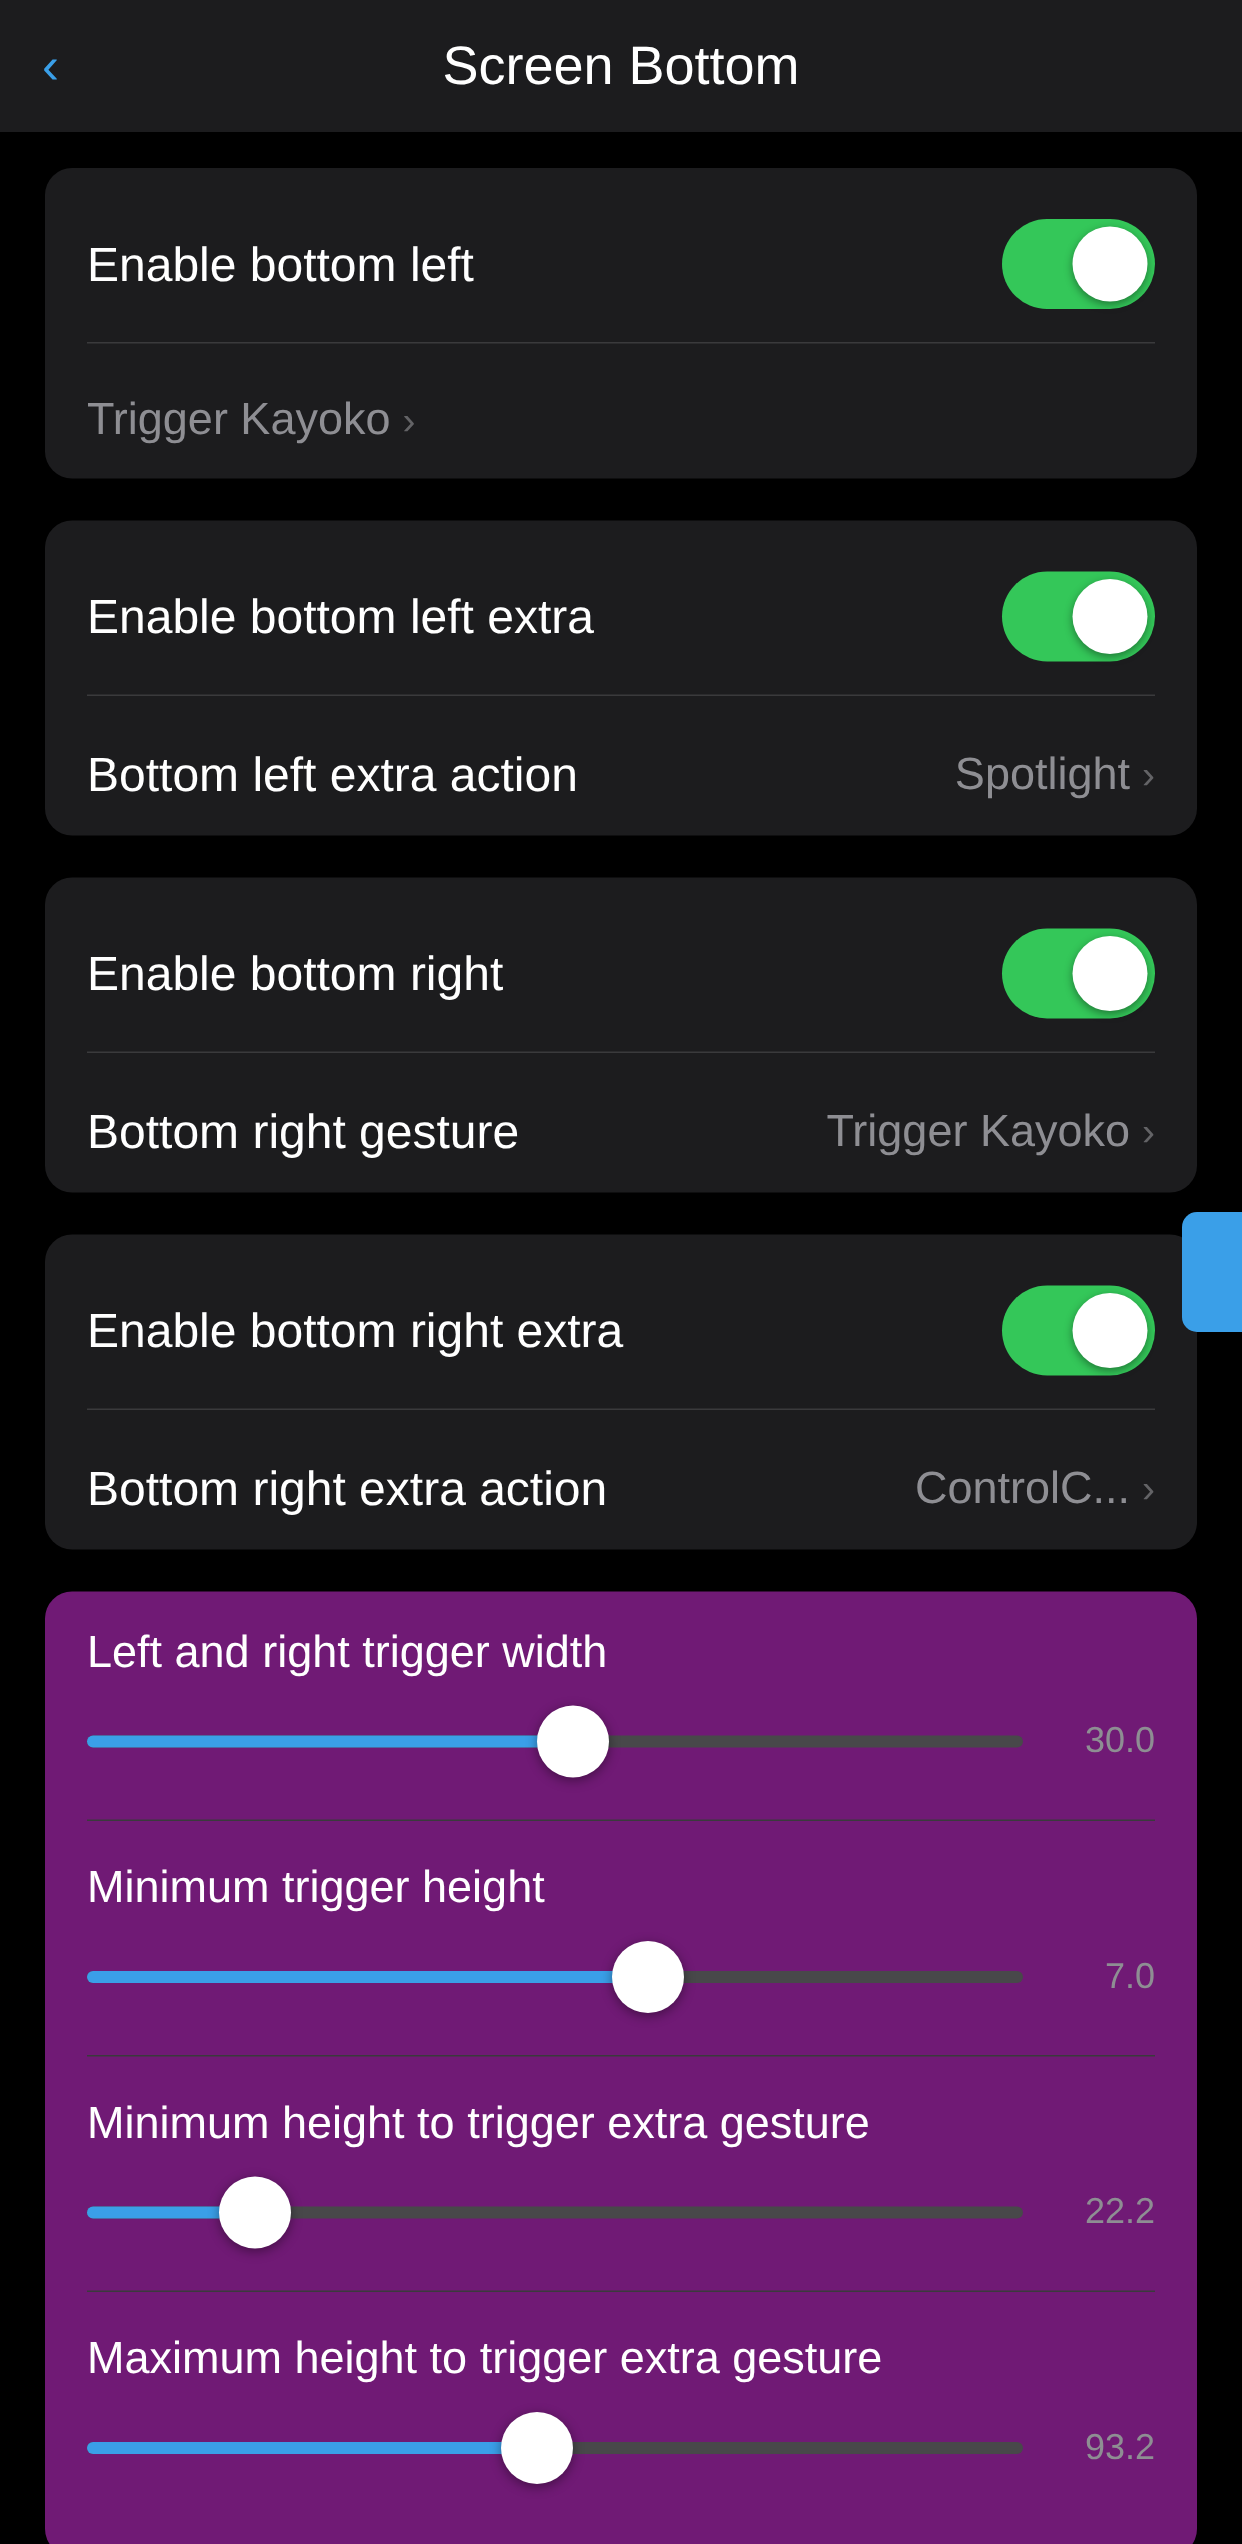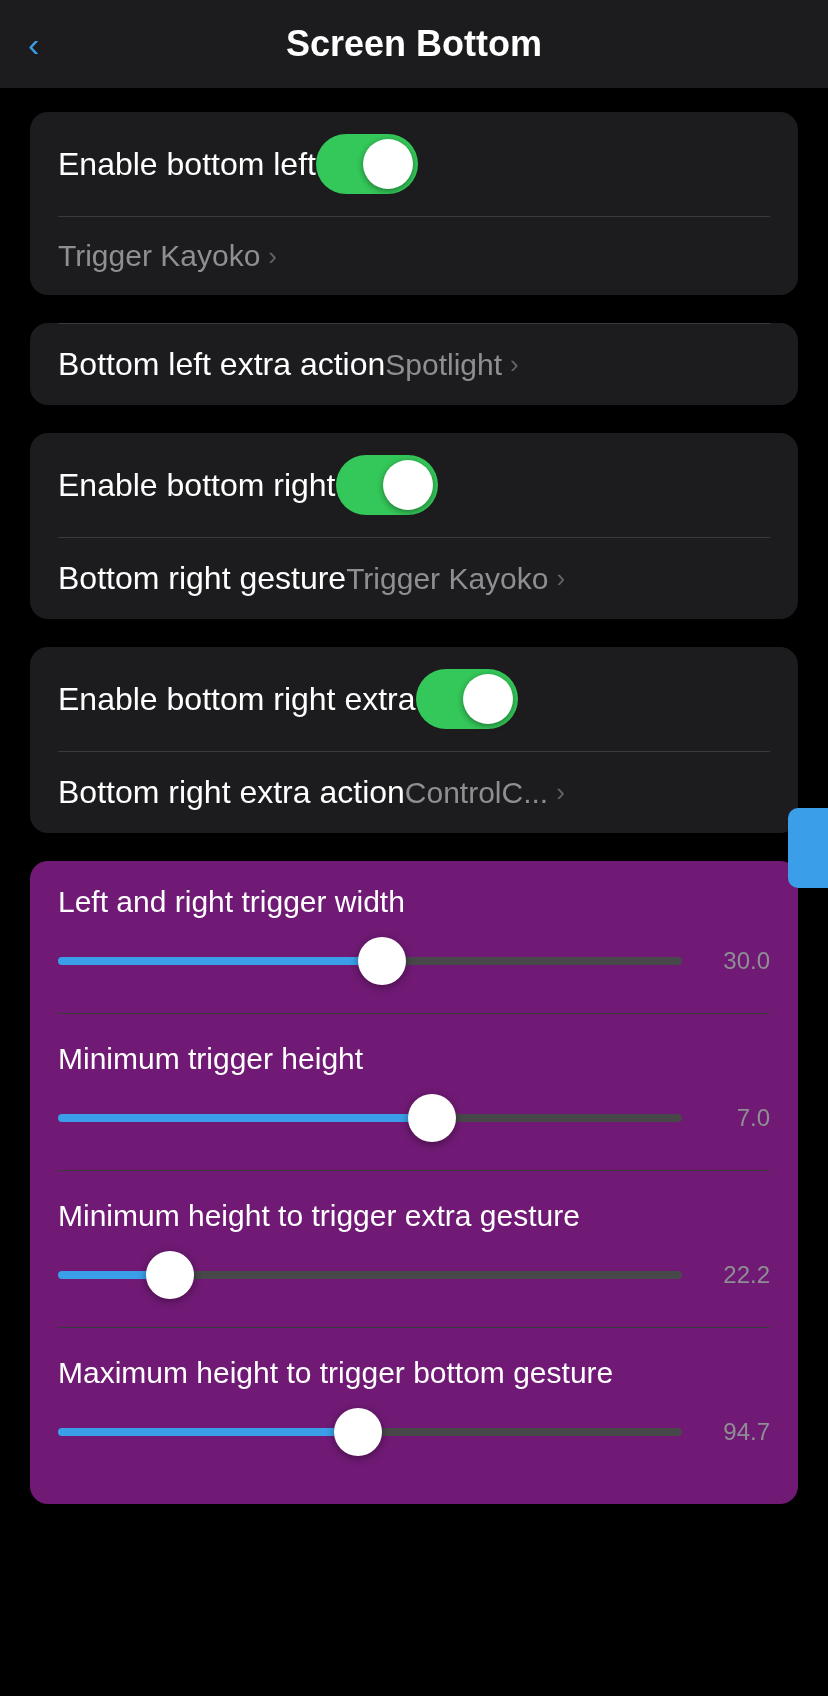--- a/index.html
+++ b/index.html
@@ -34,43 +34,44 @@
       align-items: center;
       color: #3a9fe8;
       font-size: 34px;
       cursor: pointer;
       background: none;
       border: none;
     }
 
     .nav-title {
       font-size: 36px;
-      font-weight: 700;
+      font-weight: 400;
       color: #ffffff;
       text-align: center;
     }
 
     .content {
       padding: 24px 30px;
       display: flex;
       flex-direction: column;
       gap: 28px;
     }
 
     .settings-card {
       background-color: #1c1c1e;
       border-radius: 18px;
       overflow: hidden;
     }
 
     .settings-row {
       display: flex;
       align-items: center;
-      justify-content: flex-start;
+      justify-content: space-between;
       padding: 22px 28px;
+      margin-top: 12px;
     }
 
     .settings-row-label {
       font-size: 32px;
       color: #ffffff;
       font-weight: 400;
     }
 
     .divider {
       height: 1px;
@@ -220,20 +221,24 @@
         <div class="toggle"></div>
       </div>
       <div class="divider"></div>
       <div class="settings-row">
         <span class="settings-row-value">
           Trigger Kayoko <span class="chevron">›</span>
         </span>
       </div>
     </div>
       <div class="settings-card">
+      <div class="settings-row">
+        <span class="settings-row-label">Enable bottom left extra</span>
+        <div class="toggle"></div>
+      </div>
       <div class="divider"></div>
       <div class="settings-row">
         <span class="settings-row-label">Bottom left extra action</span>
         <span class="settings-row-value">
           Spotlight <span class="chevron">›</span>
         </span>
       </div>
     </div>
       <div class="settings-card">
       <div class="settings-row">
@@ -295,28 +300,28 @@
         <div class="slider-track-container" style="height:48px;">
           <div class="slider-track-bg" style="top:20px;"></div>
           <div class="slider-track-fill" style="top:20px; width:18%;"></div>
           <div class="slider-thumb" style="left:18%; top:50%;"></div>
         </div>
         <span class="slider-value">22.2</span>
       </div>
     </div>
         <div class="slider-divider"></div>
         <div class="slider-section">
-      <div class="slider-label">Maximum height to trigger bottom gesture</div>
+      <div class="slider-label">Maximum height to trigger extra gesture</div>
       <div class="slider-row">
         <div class="slider-track-container" style="height:48px;">
           <div class="slider-track-bg" style="top:20px;"></div>
           <div class="slider-track-fill" style="top:20px; width:48%;"></div>
           <div class="slider-thumb" style="left:48%; top:50%;"></div>
         </div>
-        <span class="slider-value">94.7</span>
+        <span class="slider-value">93.2</span>
       </div>
     </div>
       </div>
   </div>
 
 </div>
 
 <div class="right-edge-btn"></div>
 
 </body></html>

